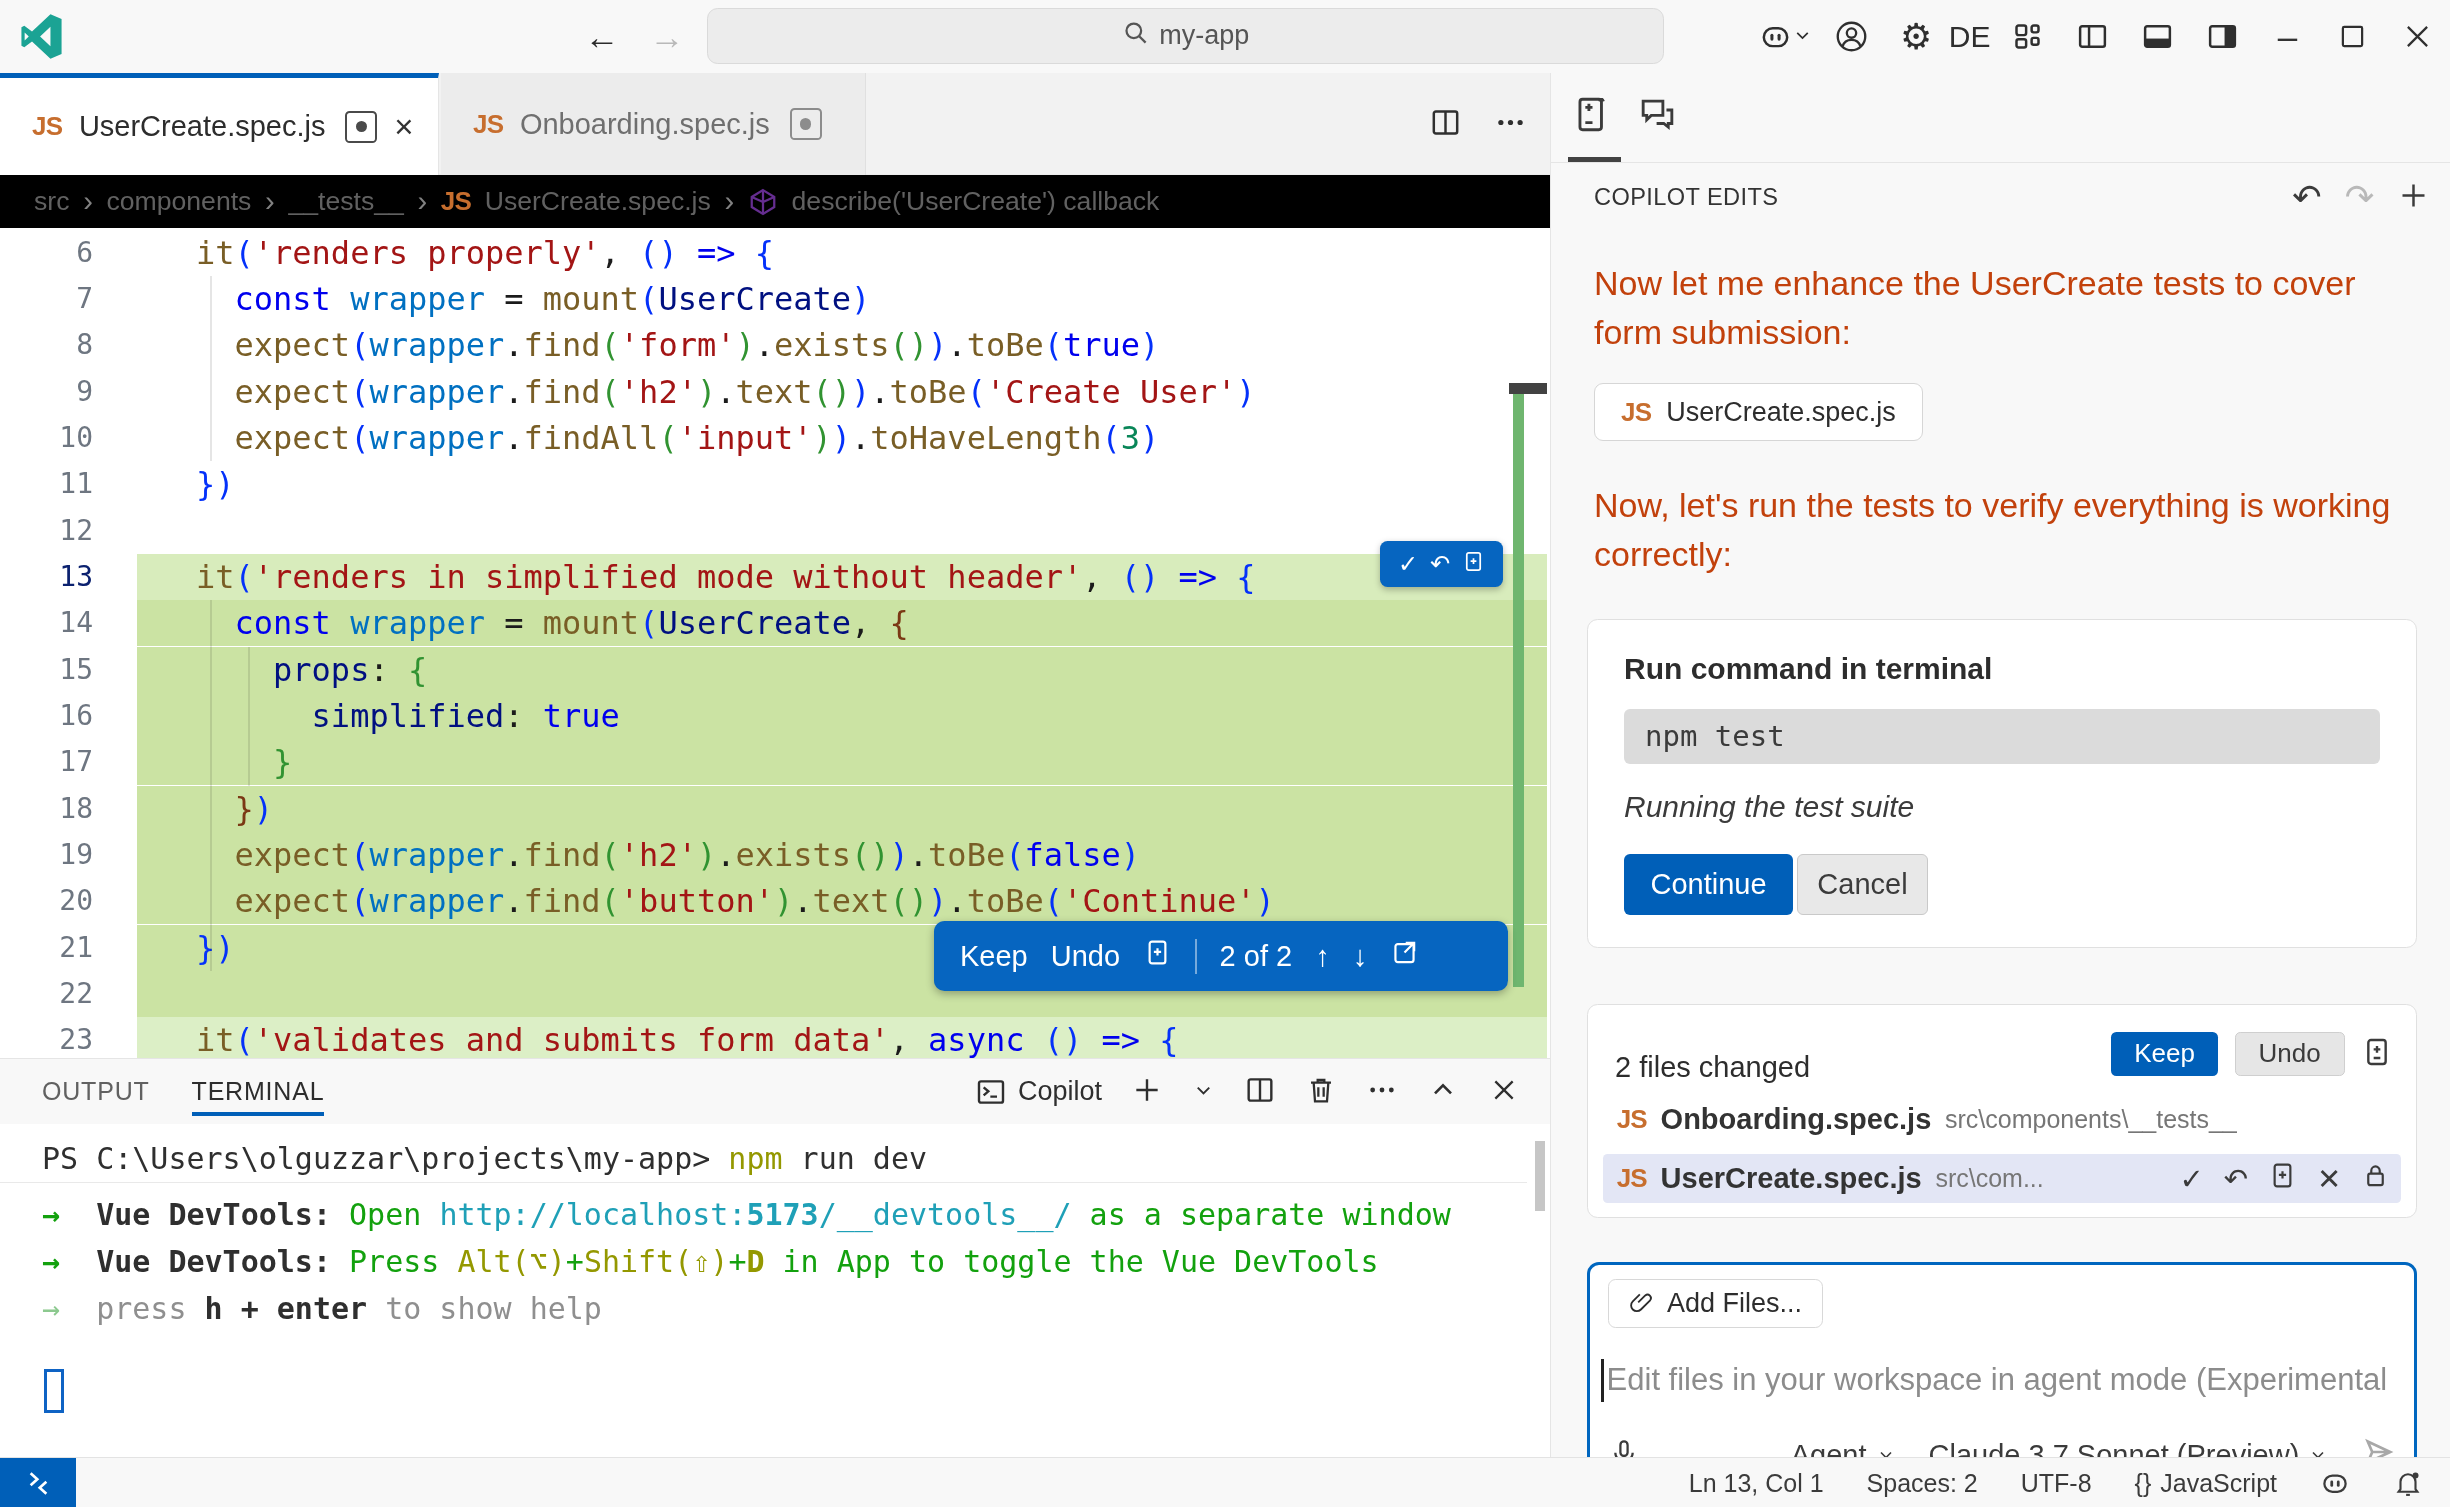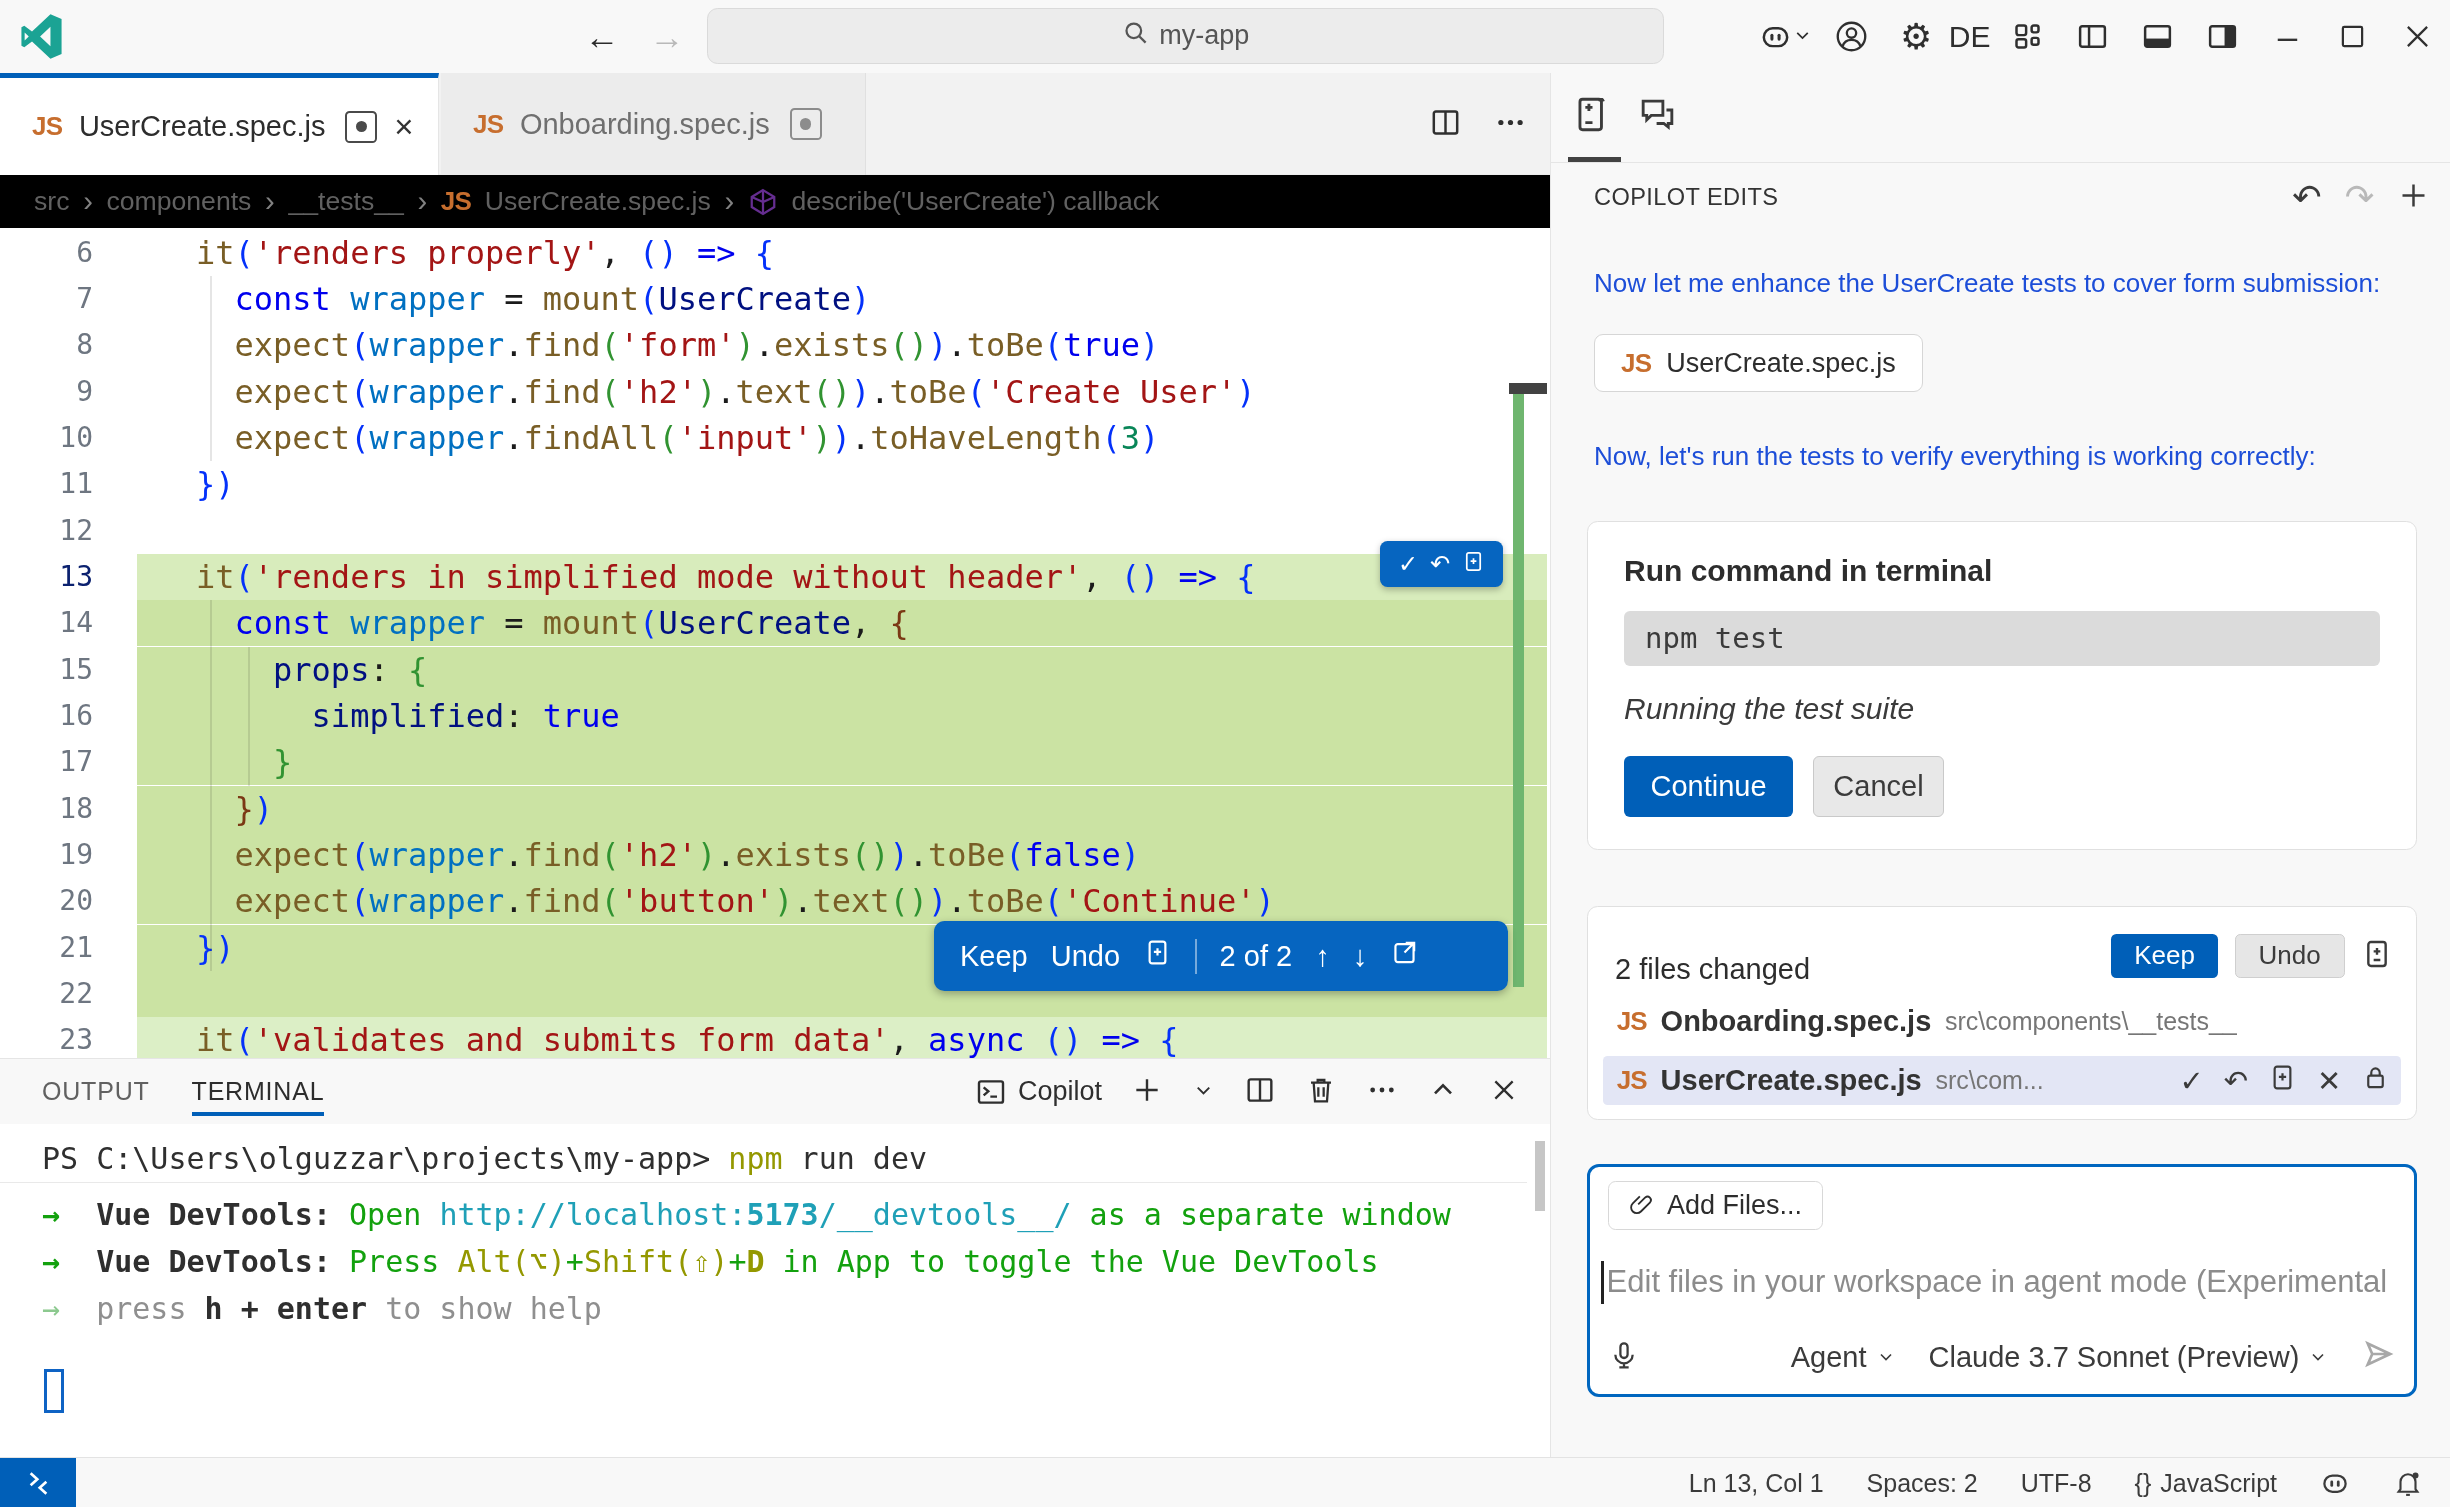--- a/index.html
+++ b/index.html
@@ -98,29 +98,29 @@
   .p-ic { position:absolute; top:20px; color:#3B3B3B; }
   .p-ic svg { width:43px; height:43px; }
   .p-ic-active-bar { position:absolute; left:16.7px; bottom:0; width:53px; height:4.6px; background:#424242; }
   .panel-header { position:absolute; left:0; top:90px; width:100%; height:68px; display:flex; align-items:center; }
   .panel-title { margin-left:43px; font-size:23.6px; letter-spacing:0.4px; color:#333; }
   .ph-icons { position:absolute; right:20px; display:flex; align-items:center; gap:23px; }
   .ph-icons .u { font-size:35px; color:#3B3B3B; font-family:"DejaVu Sans",sans-serif; }
   .ph-icons .u.disabled { color:#B9B9B9; }
   .ph-icons svg { width:33px; height:33px; color:#3B3B3B; }
   .panel-body { position:absolute; left:0; top:159px; width:100%; bottom:0; overflow:hidden; }
-  .p-msg { margin:27px 46px 0 43px; font-size:26px; line-height:49px; color:#1d4ed8; }
+  .p-msg { margin:27px 46px 0 43px; font-size:34px; line-height:49px; color:#c2410c; }
   .file-chip { display:inline-flex; align-items:center; gap:15px; margin:26px 0 0 43px; height:58px;
     padding:0 26px; background:#FFF; border:1.5px solid #D6D6D6; border-radius:9px; font-size:27px; color:#2D2D2D; }
   .run-card { margin:40px 33px 0 36px; background:#FFF; border:1.5px solid #E0E0E0; border-radius:10.6px; padding:32px 36px; }
   .rc-title { font-size:30px; font-weight:600; color:#2D2D2D; }
   .rc-cmd { margin-top:23px; height:55px; background:#DBDBDB; border-radius:6px; font-size:29px; line-height:55px;
     padding-left:21px; color:#3B3B3B; }
   .rc-status { margin-top:26px; font-size:30px; color:#3B3B3B;font-style:italic; }
-  .rc-btns { margin-top:30px; display:flex; gap:20px; }
+  .rc-btns { margin-top:30px; display:flex; gap:4px; }
   .btn { border-radius:6px; font-size:29px; height:61px; display:inline-flex; align-items:center; justify-content:center; }
   .btn-primary { background:#005FB8; color:#FFF; width:169px; }
   .btn-secondary { background:#E8E8E8; color:#3B3B3B; width:131px; border:1.5px solid #C9C9C9; }
   .changes-card { margin:56px 33px 0 36px; background:#FFF; border:1.5px solid #E0E0E0; border-radius:10.6px; padding:18px 15px 13.7px 15px; }
   .cc-head { display:flex; align-items:center; padding:0 7.6px 0 12px; }
   .cc-label { font-size:29px; color:#2D2D2D;margin-top:28px; }
   .cc-actions { margin-left:auto; display:flex; align-items:center; gap:16.7px; }
   .btn-sm { height:44px; border-radius:5.3px; font-size:26px; padding:0 23px; display:inline-flex; align-items:center; }
   .btn-sm.blue { background:#005FB8; color:#FFF; }
   .btn-sm.gray { background:#E6E6E6; color:#3B3B3B; border:1.5px solid #CFCFCF; }

